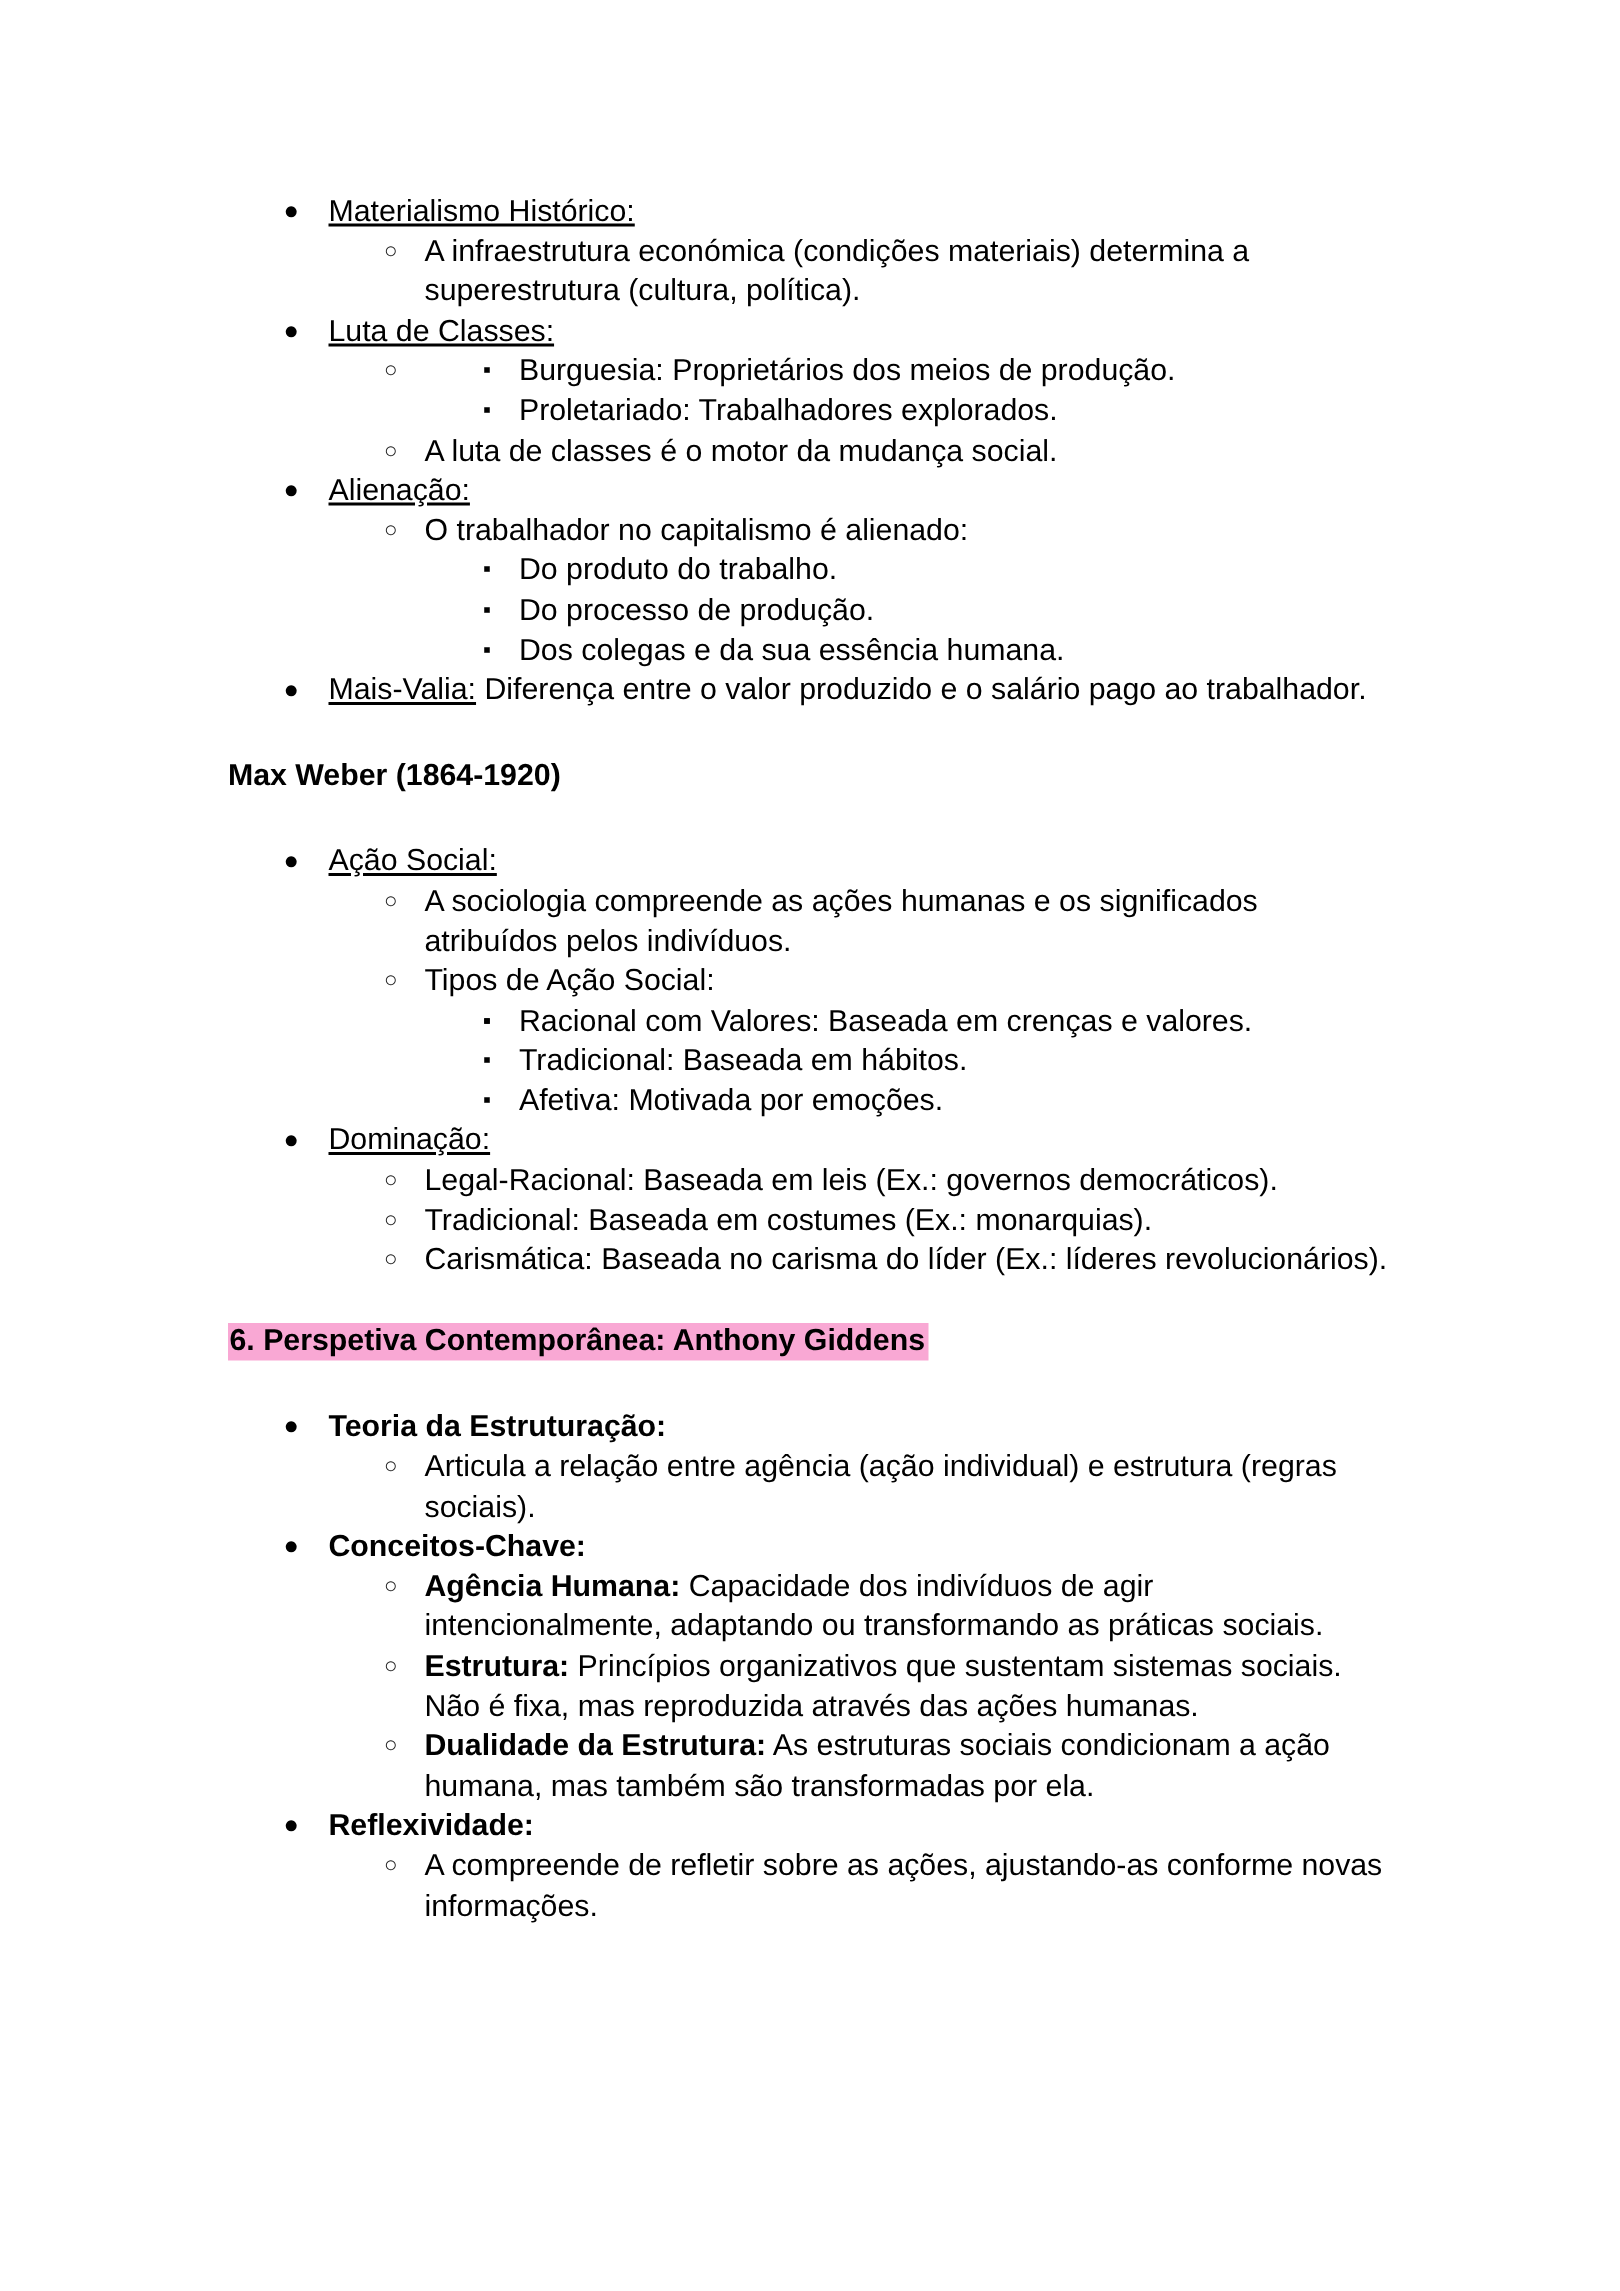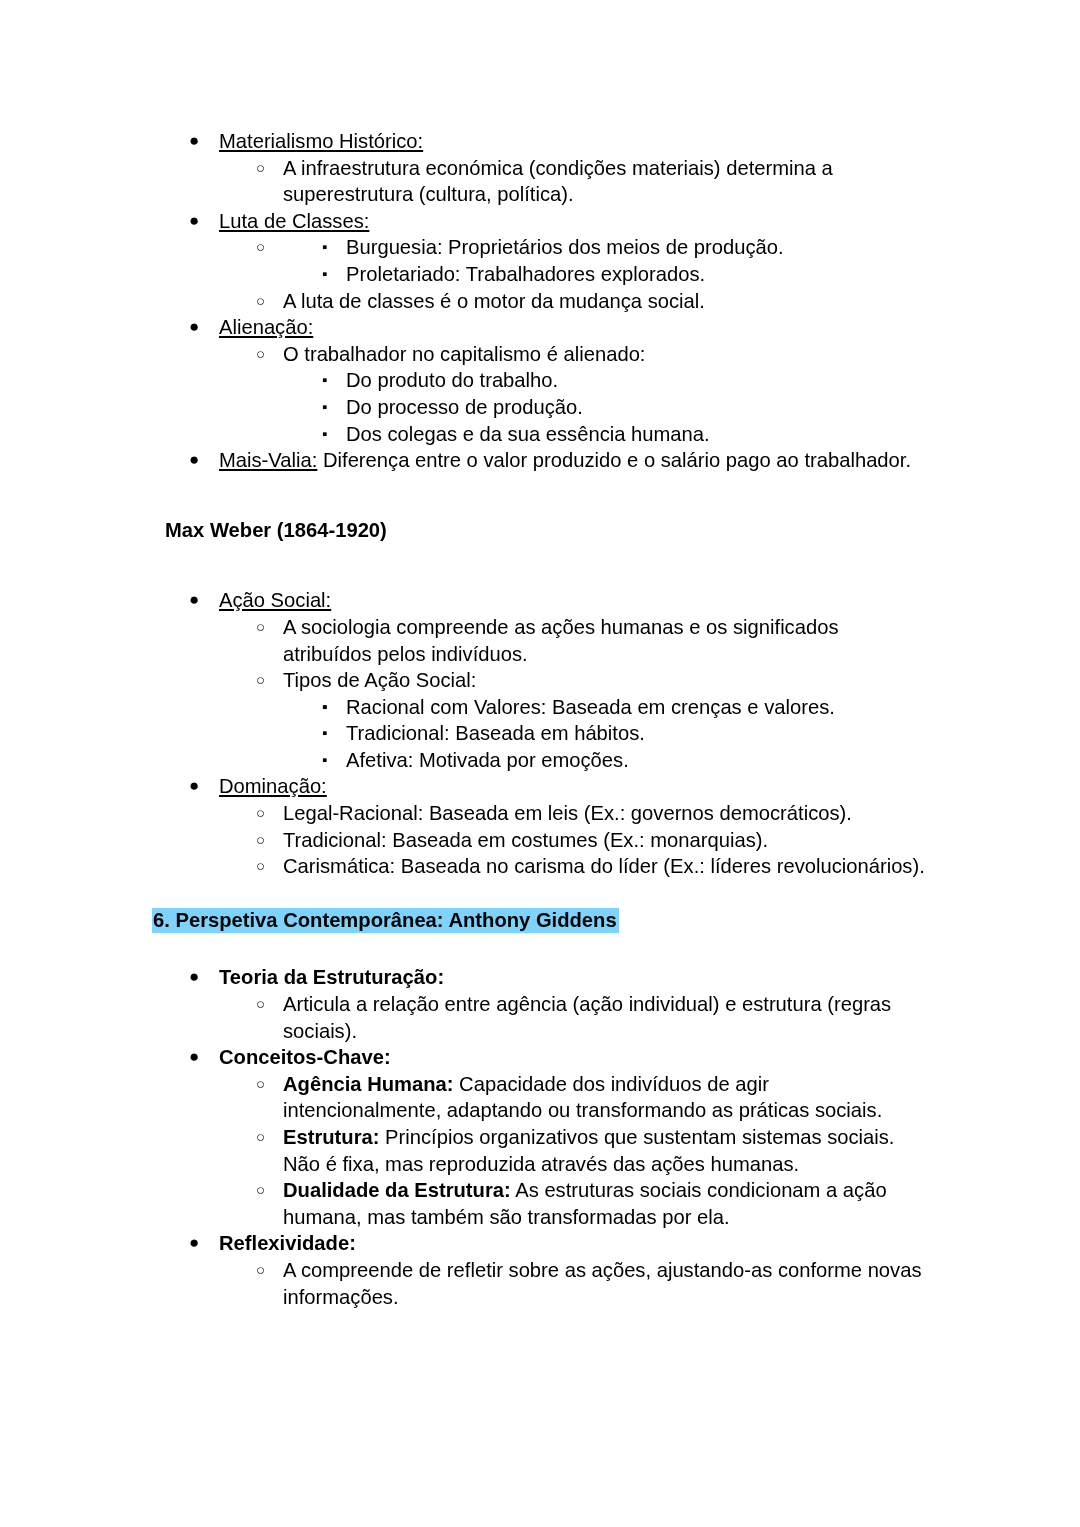--- a/index.html
+++ b/index.html
@@ -55,32 +55,32 @@
   .txt { display: block; }
 
   .u { text-decoration: underline; text-underline-offset: 2px; }
   .b { font-weight: bold; text-align: right; }
 
   
   .heading-plain {
     font-size: 20.2px;
     line-height: 26.6px;
     font-weight: bold;
-    margin: 13px;
+    margin: 0;
     padding-left: 0;
   }
   .heading-hl {
     font-size: 20.2px;
     line-height: 26.6px;
     font-weight: bold;
     margin: 0;
     padding-left: 0;
   }
   .heading-hl .hl {
-    background: #7dd3fc;
+    background: #f9a8d4;
     padding: 1px 2px 2px 1px;
     box-decoration-break: clone;
     -webkit-box-decoration-break: clone;
   }
   .gap-30 { height: 30px; }
   .gap-27 { height: 27px; }
   .gap-31 { height: 31px; }
 </style>
 </head>
 <body>

